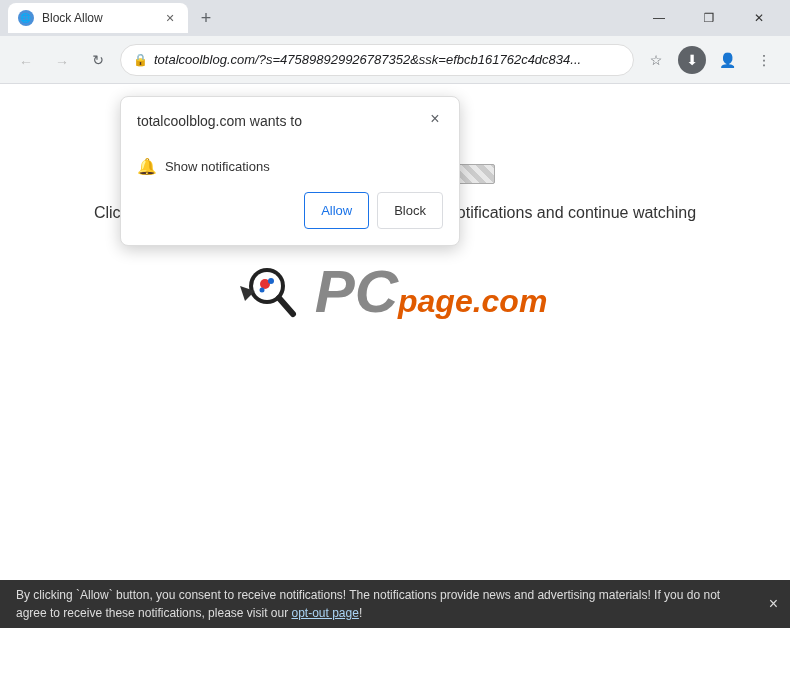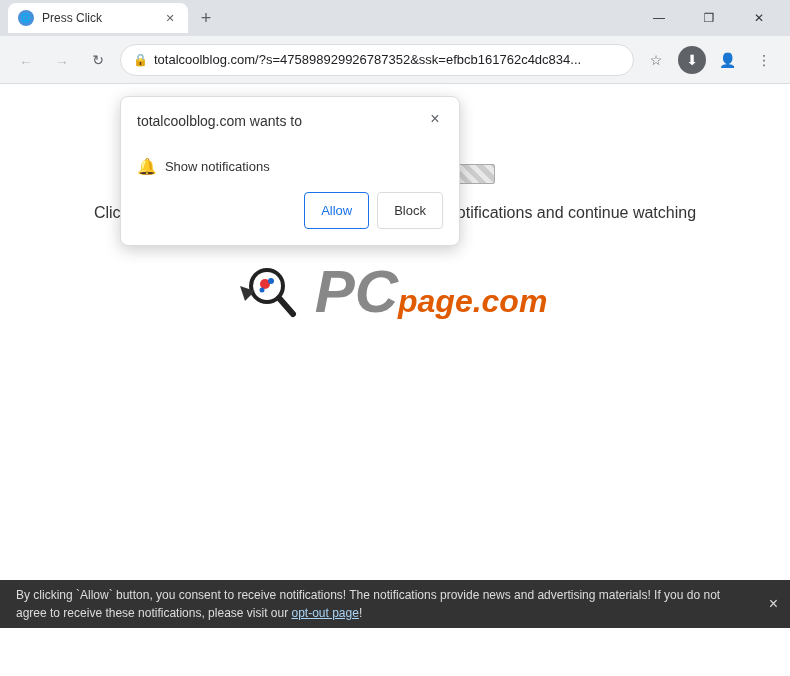--- a/index.html
+++ b/index.html
@@ -93,21 +93,21 @@
       background: #fff;
       border-radius: 20px;
       height: 32px;
       display: flex;
       align-items: center;
       padding: 0 12px;
       gap: 6px;
       border: 1px solid #ddd;
     }
     .lock-icon { font-size: 12px; color: #5f6368; }
-    .url-text { font-size: 13px; color: #202124; flex: 1; white-space: nowrap; overflow: hidden; text-overflow: ellipsis; }
+    .url-text { font-size: 13px; color: #202124; flex: 1; white-space: nowrap; overflow: hidden; text-overflow: ellipsis; font-style: italic; }
     .star-btn, .profile-btn, .menu-btn {
       width: 28px; height: 28px;
       border-radius: 50%;
       display: flex; align-items: center; justify-content: center;
       font-size: 14px; color: #5f6368;
       cursor: pointer;
     }
     .extension-icon {
       width: 28px; height: 28px;
       border-radius: 50%;
@@ -291,21 +291,21 @@
       font-size: 16px;
       cursor: pointer;
     }
   </style>
 </head>
 <body>
 
 <div class="title-bar">
   <div class="title-bar-tab">
     <div class="tab-favicon">🌐</div>
-    <span class="tab-title">Press Click</span>
+    <span class="tab-title">Block Allow</span>
     <div class="tab-close">✕</div>
   </div>
   <div class="new-tab-btn">+</div>
   <div class="title-bar-controls">
     <div class="win-btn">—</div>
     <div class="win-btn">❐</div>
     <div class="win-btn close">✕</div>
   </div>
 </div>
 

